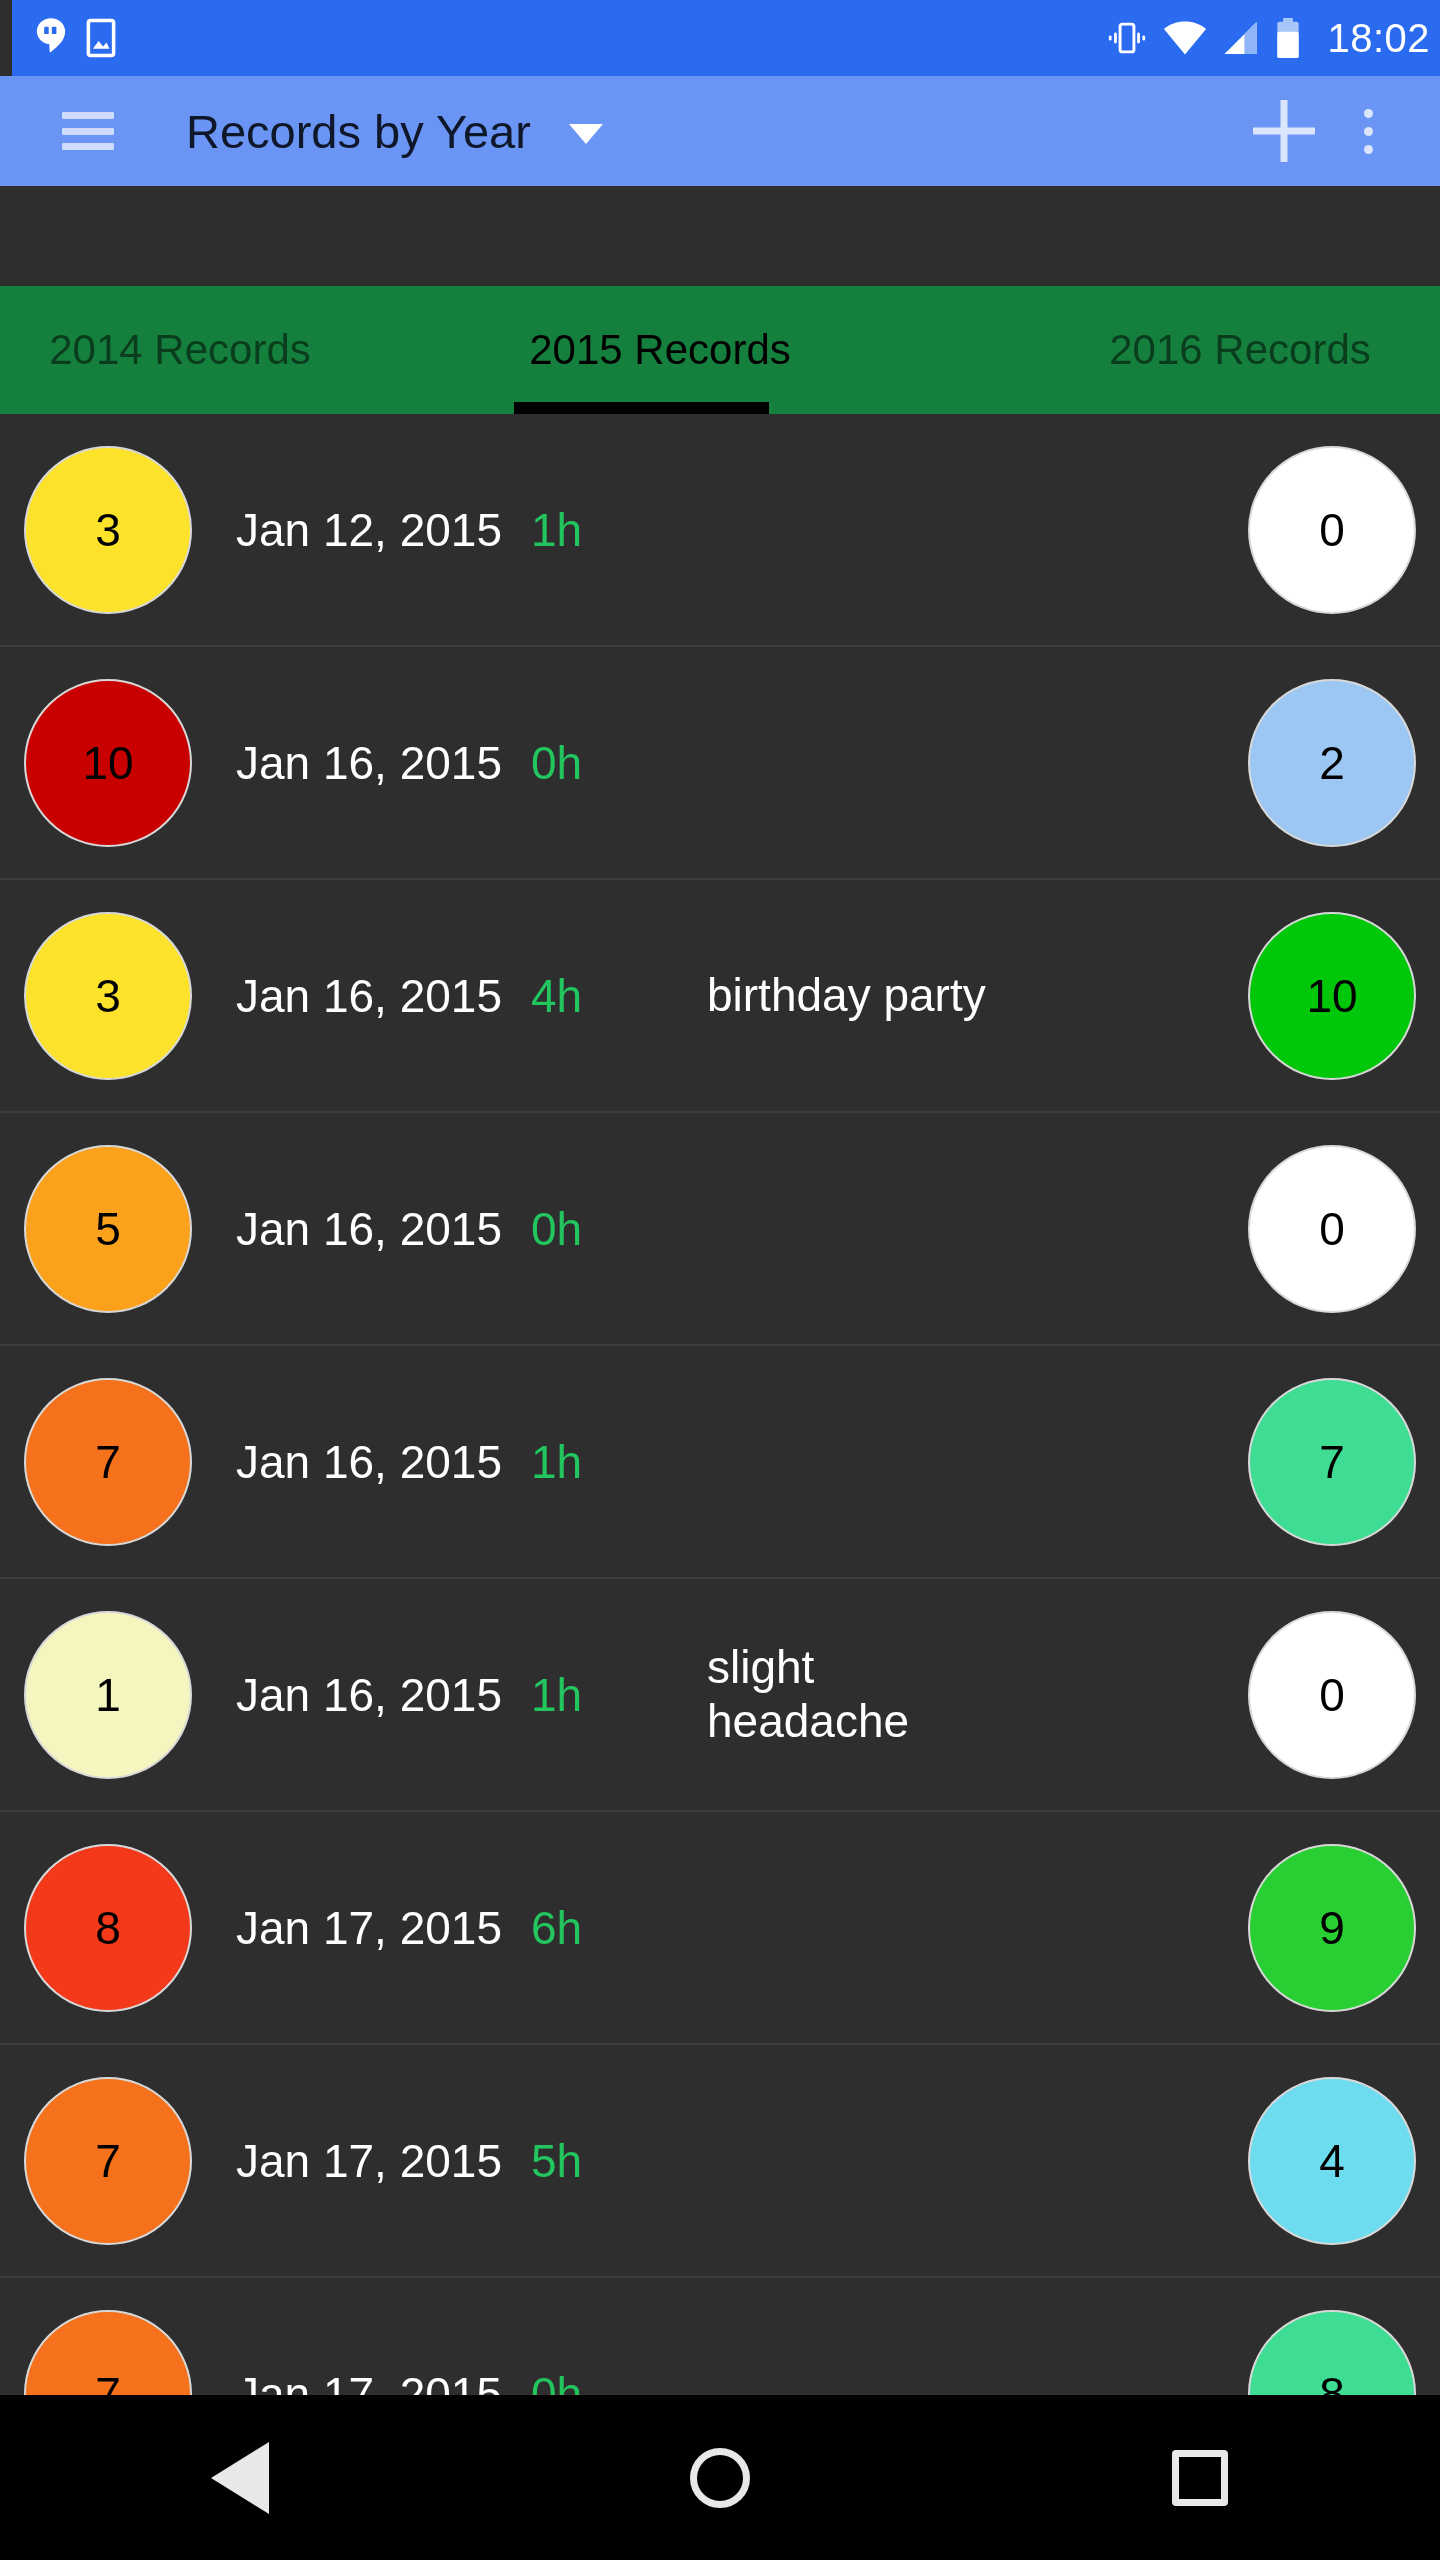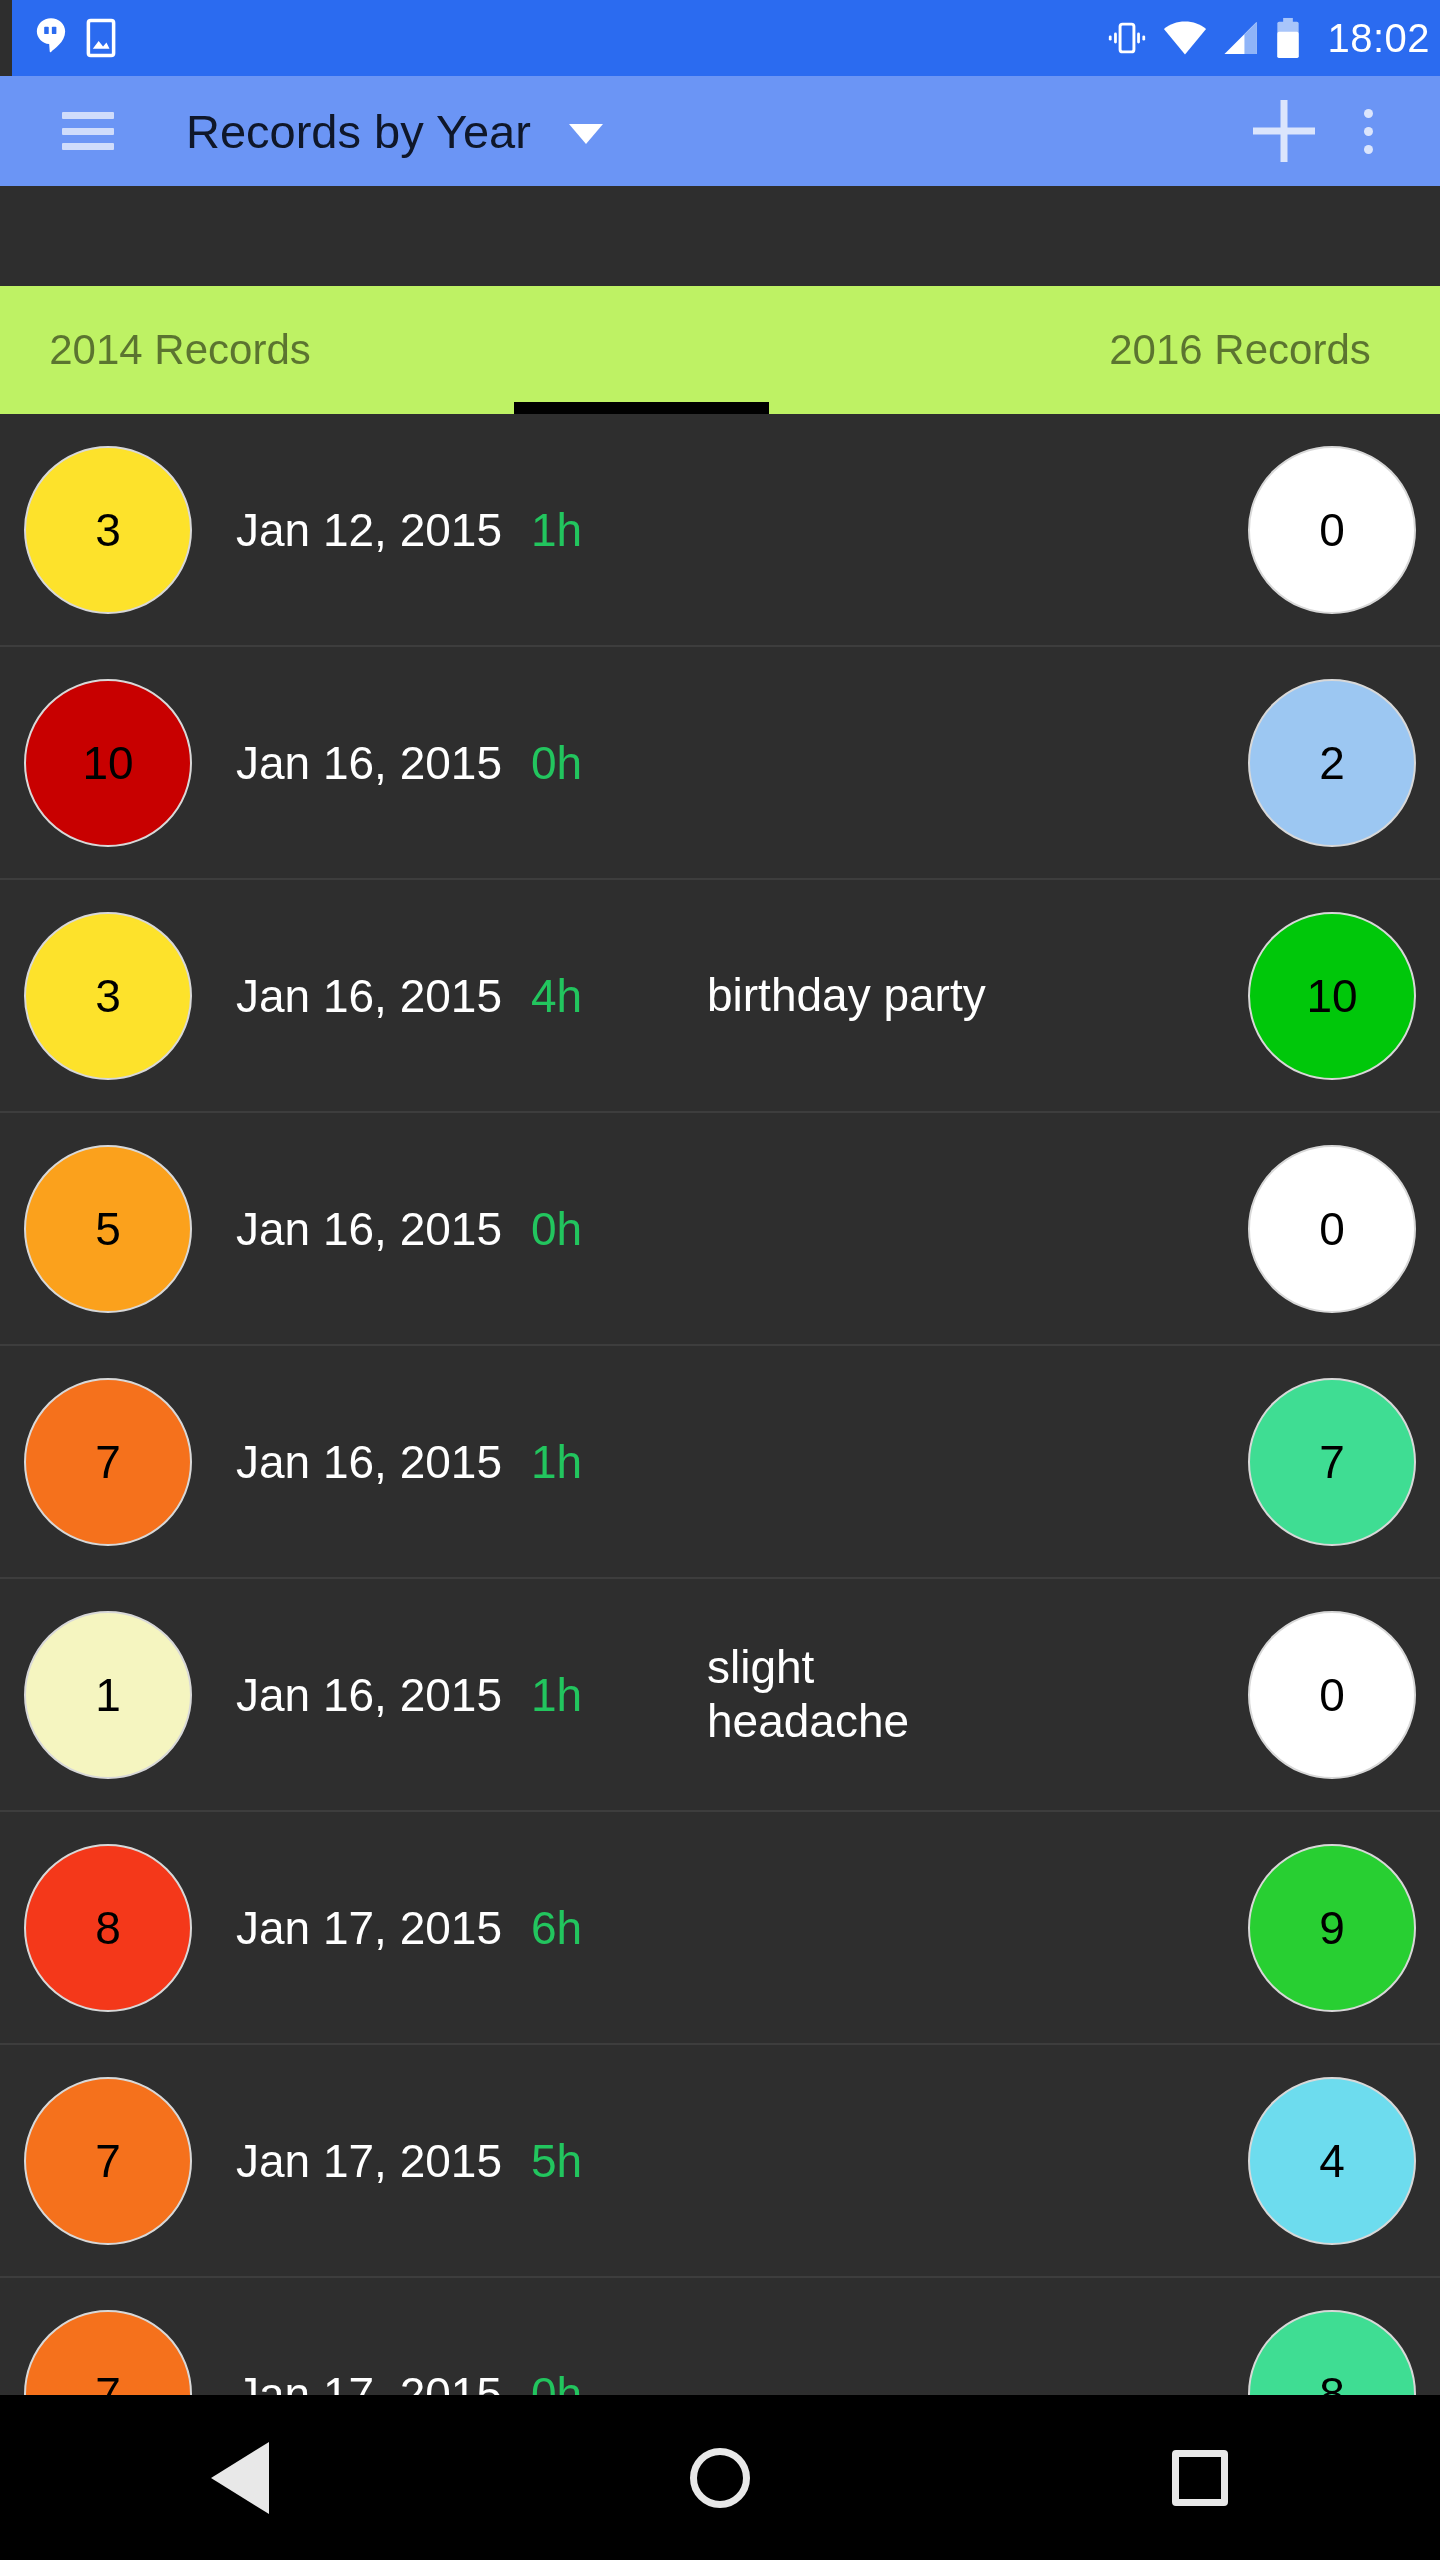--- a/index.html
+++ b/index.html
@@ -55,21 +55,21 @@
   .kebab{
     width:80px; height:88px; margin-right:32px; cursor:pointer;
     display:flex; flex-direction:column; align-items:center;
     justify-content:center; gap:9px;
   }
   .kebab i{ display:block; width:9px; height:9px; border-radius:50%; background:#dbe5fc; }
 
   
   .tab-bar{
     position:absolute; top:286px; left:0; width:1440px; height:128px;
-    background:#bef264; display:flex; align-items:center;
+    background:#15803d; display:flex; align-items:center;
   }
   .tab{
     position:relative; height:128px; display:flex; align-items:center;
     justify-content:center; font-size:42px; white-space:nowrap; cursor:pointer;
   }
   .tab.inactive{ color:rgba(0,0,0,0.52); }
   .tab.active{ color:#000000; }
   .tab-t0{ position:absolute; left:-40px; width:440px; }
   .tab-t1{ position:absolute; left:440px; width:440px; }
   .tab-t2{ position:absolute; left:1000px; width:480px; }
@@ -182,20 +182,21 @@
       <div class="kebab">
         <i></i>
         <i></i>
         <i></i>
       </div>
     </div>
   </div>
 
   <div class="tab-bar">
     <div class="tab inactive tab-t0">2014 Records</div>
+    <div class="tab active tab-t1">2015 Records</div>
     <div class="tab inactive tab-t2">2016 Records</div>
     <div class="tab-indicator"></div>
   </div>
 
   <div class="list" id="record-list">
       <div class="row">
         <div class="badge left" style="background: rgb(253, 226, 43);">3</div>
         <div class="row-date">Jan 12, 2015</div>
         <div class="row-dur">1h</div>
         <div class="row-note"></div>

